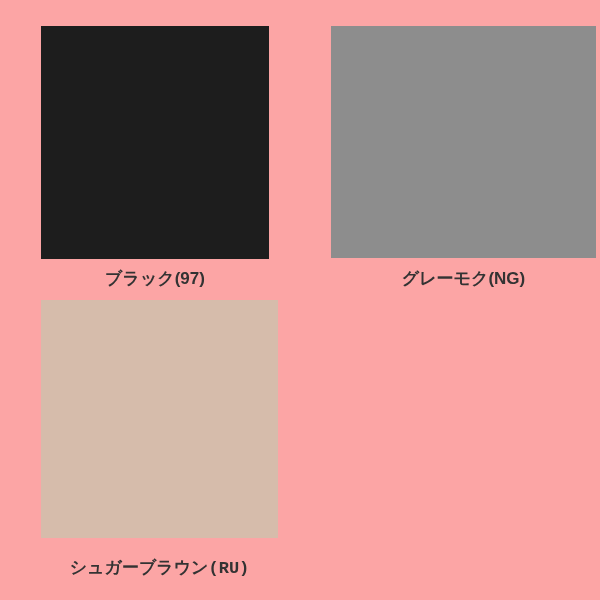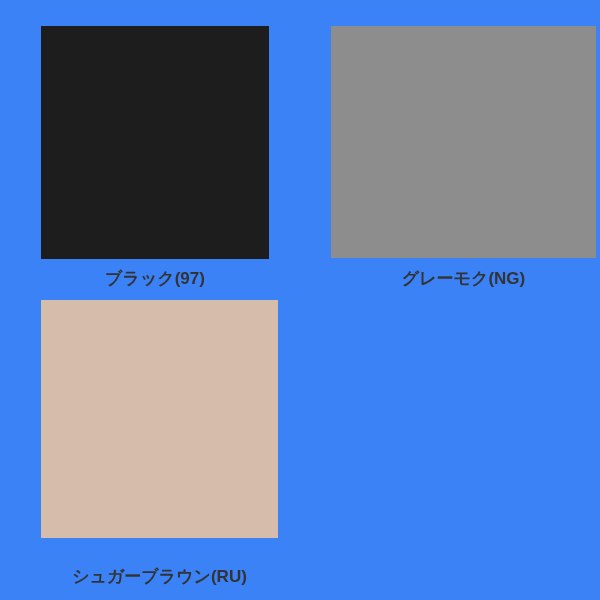--- a/index.html
+++ b/index.html
@@ -12,21 +12,21 @@
     height: 600px;
     background: #ffffff;
     font-family: "Liberation Sans", "DejaVu Sans", sans-serif;
     overflow: hidden;
   }
 
   #swatch-board {
     position: relative;
     width: 600px;
     height: 600px;
-    background: #3b82f6;
+    background: #fca5a5;
   }
 
   .swatch-cell {
     position: absolute;
     box-sizing: border-box;
   }
 
   .swatch-chip {
     display: block;
     width: 100%;
@@ -62,21 +62,21 @@
   }
   #cell-gray .swatch-chip { height: 232px; }
   #cell-gray .swatch-label { margin-top: 10px; }
 
   #cell-sugarbrown {
     left: 41px;
     top: 300px;
     width: 237px;
   }
   #cell-sugarbrown .swatch-chip { height: 238px; }
-  #cell-sugarbrown .swatch-label { margin-top: 28px; }
+  #cell-sugarbrown .swatch-label { margin-top: 20px; font-family: Liberation Mono, monospace; }
 </style>
 </head>
 <body style="background-color: rgb(255, 255, 255);">
 
 <div id="swatch-board">
 
   <div class="swatch-cell" id="cell-black">
     <span class="swatch-chip" style="background-color: rgb(29, 29, 29);"></span>
     <span class="swatch-label" style="color: rgb(51, 51, 51);">ブラック(97)</span>
   </div>

